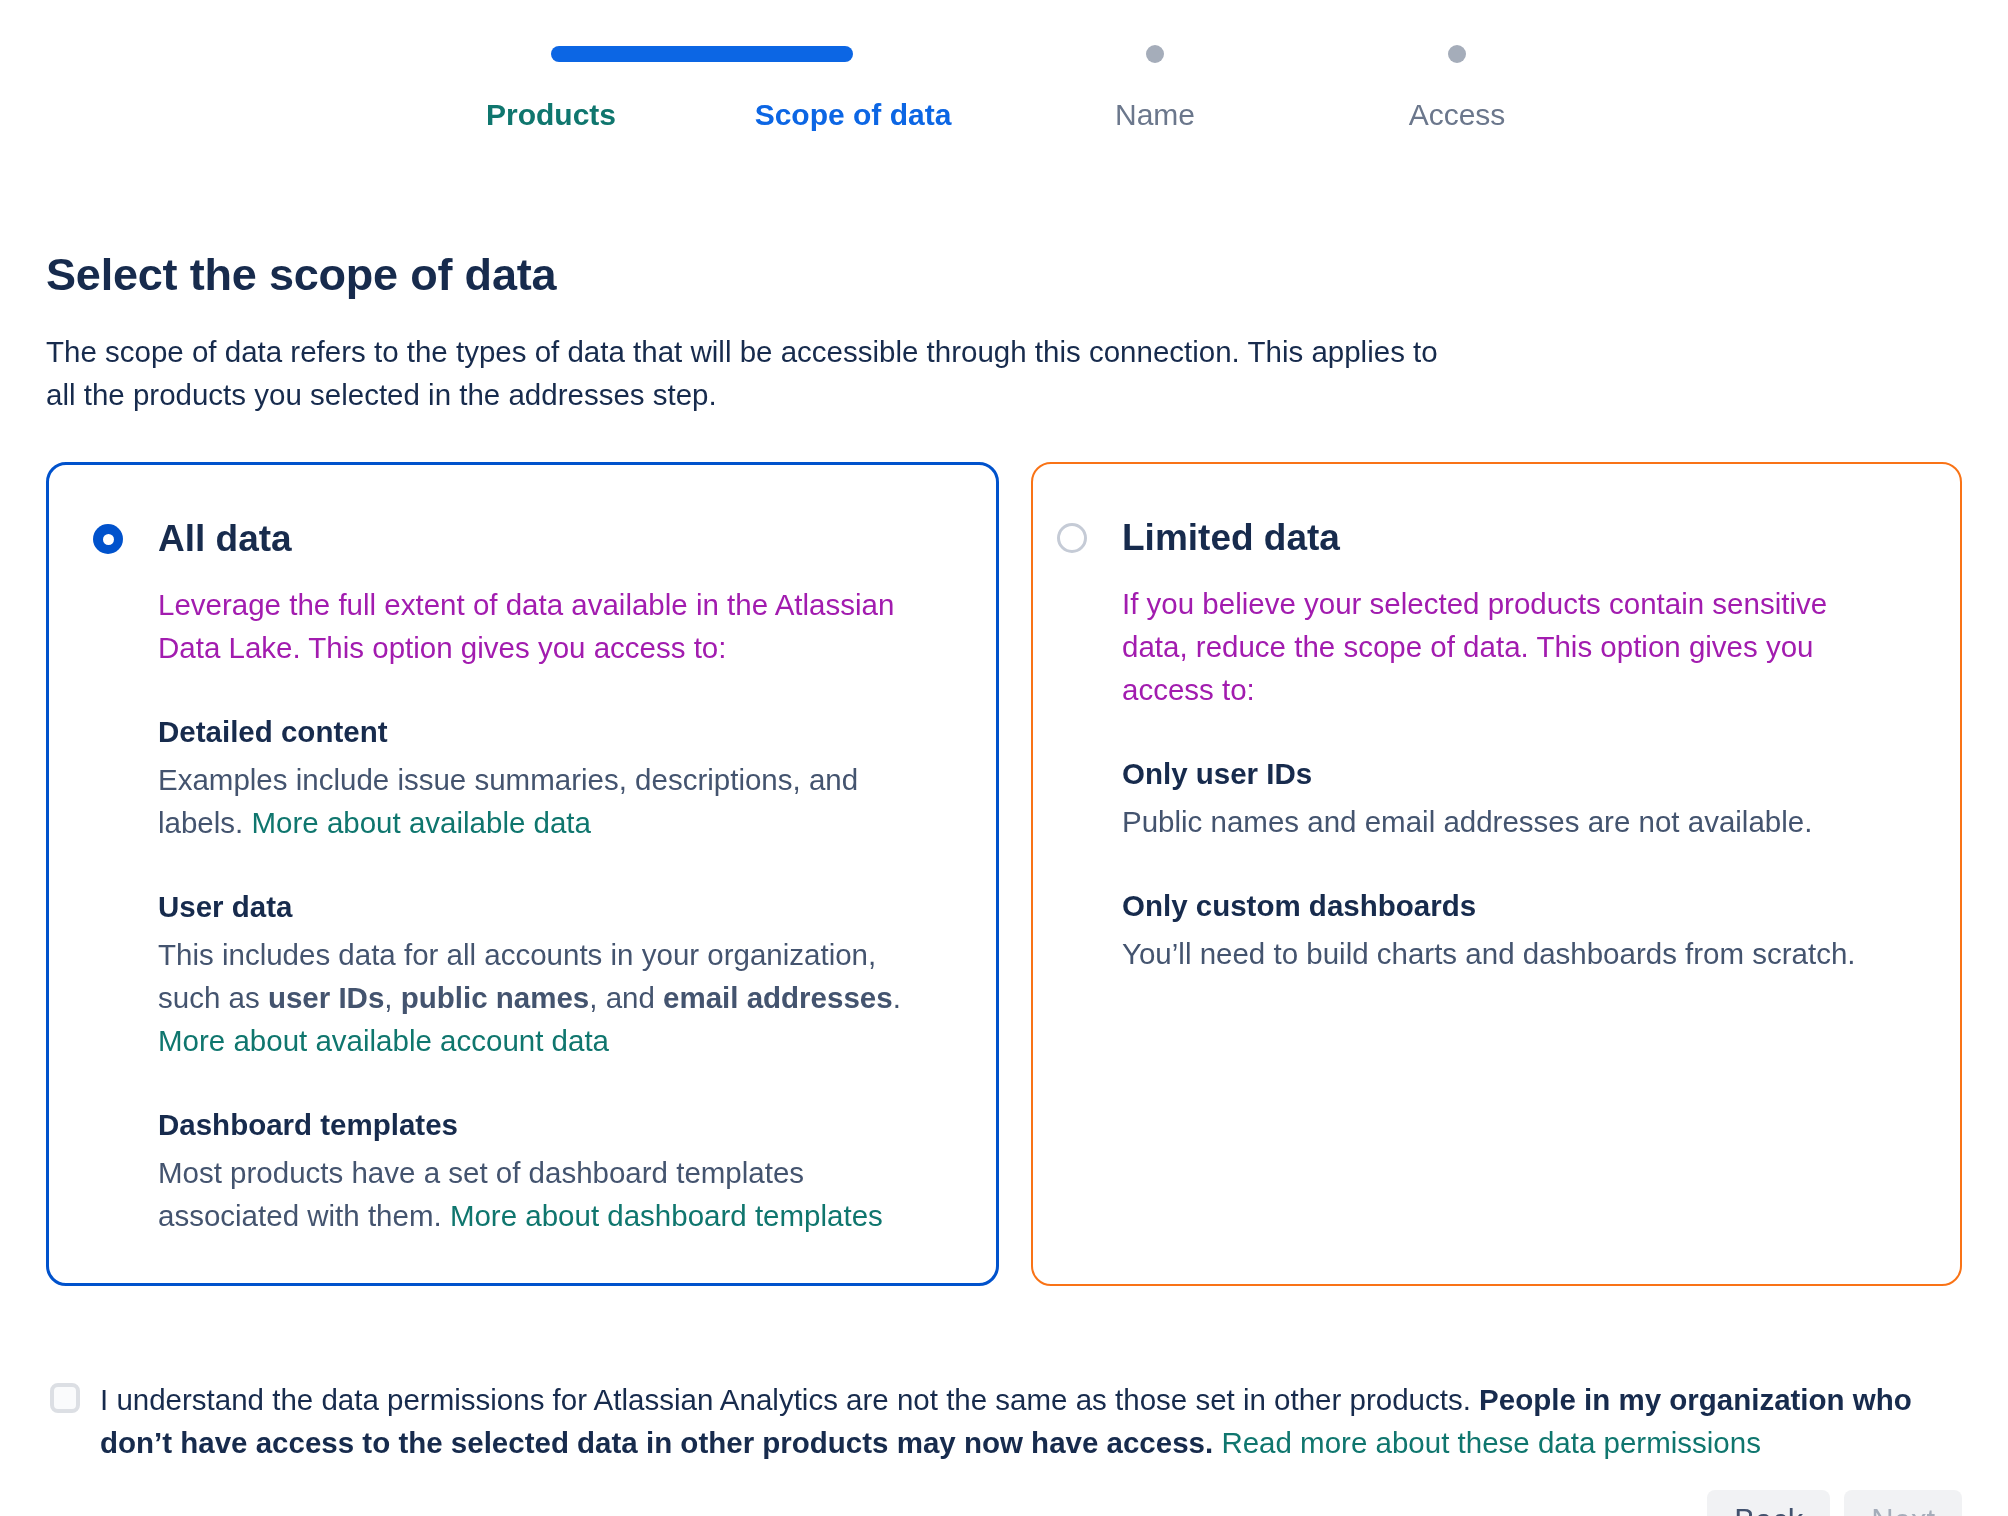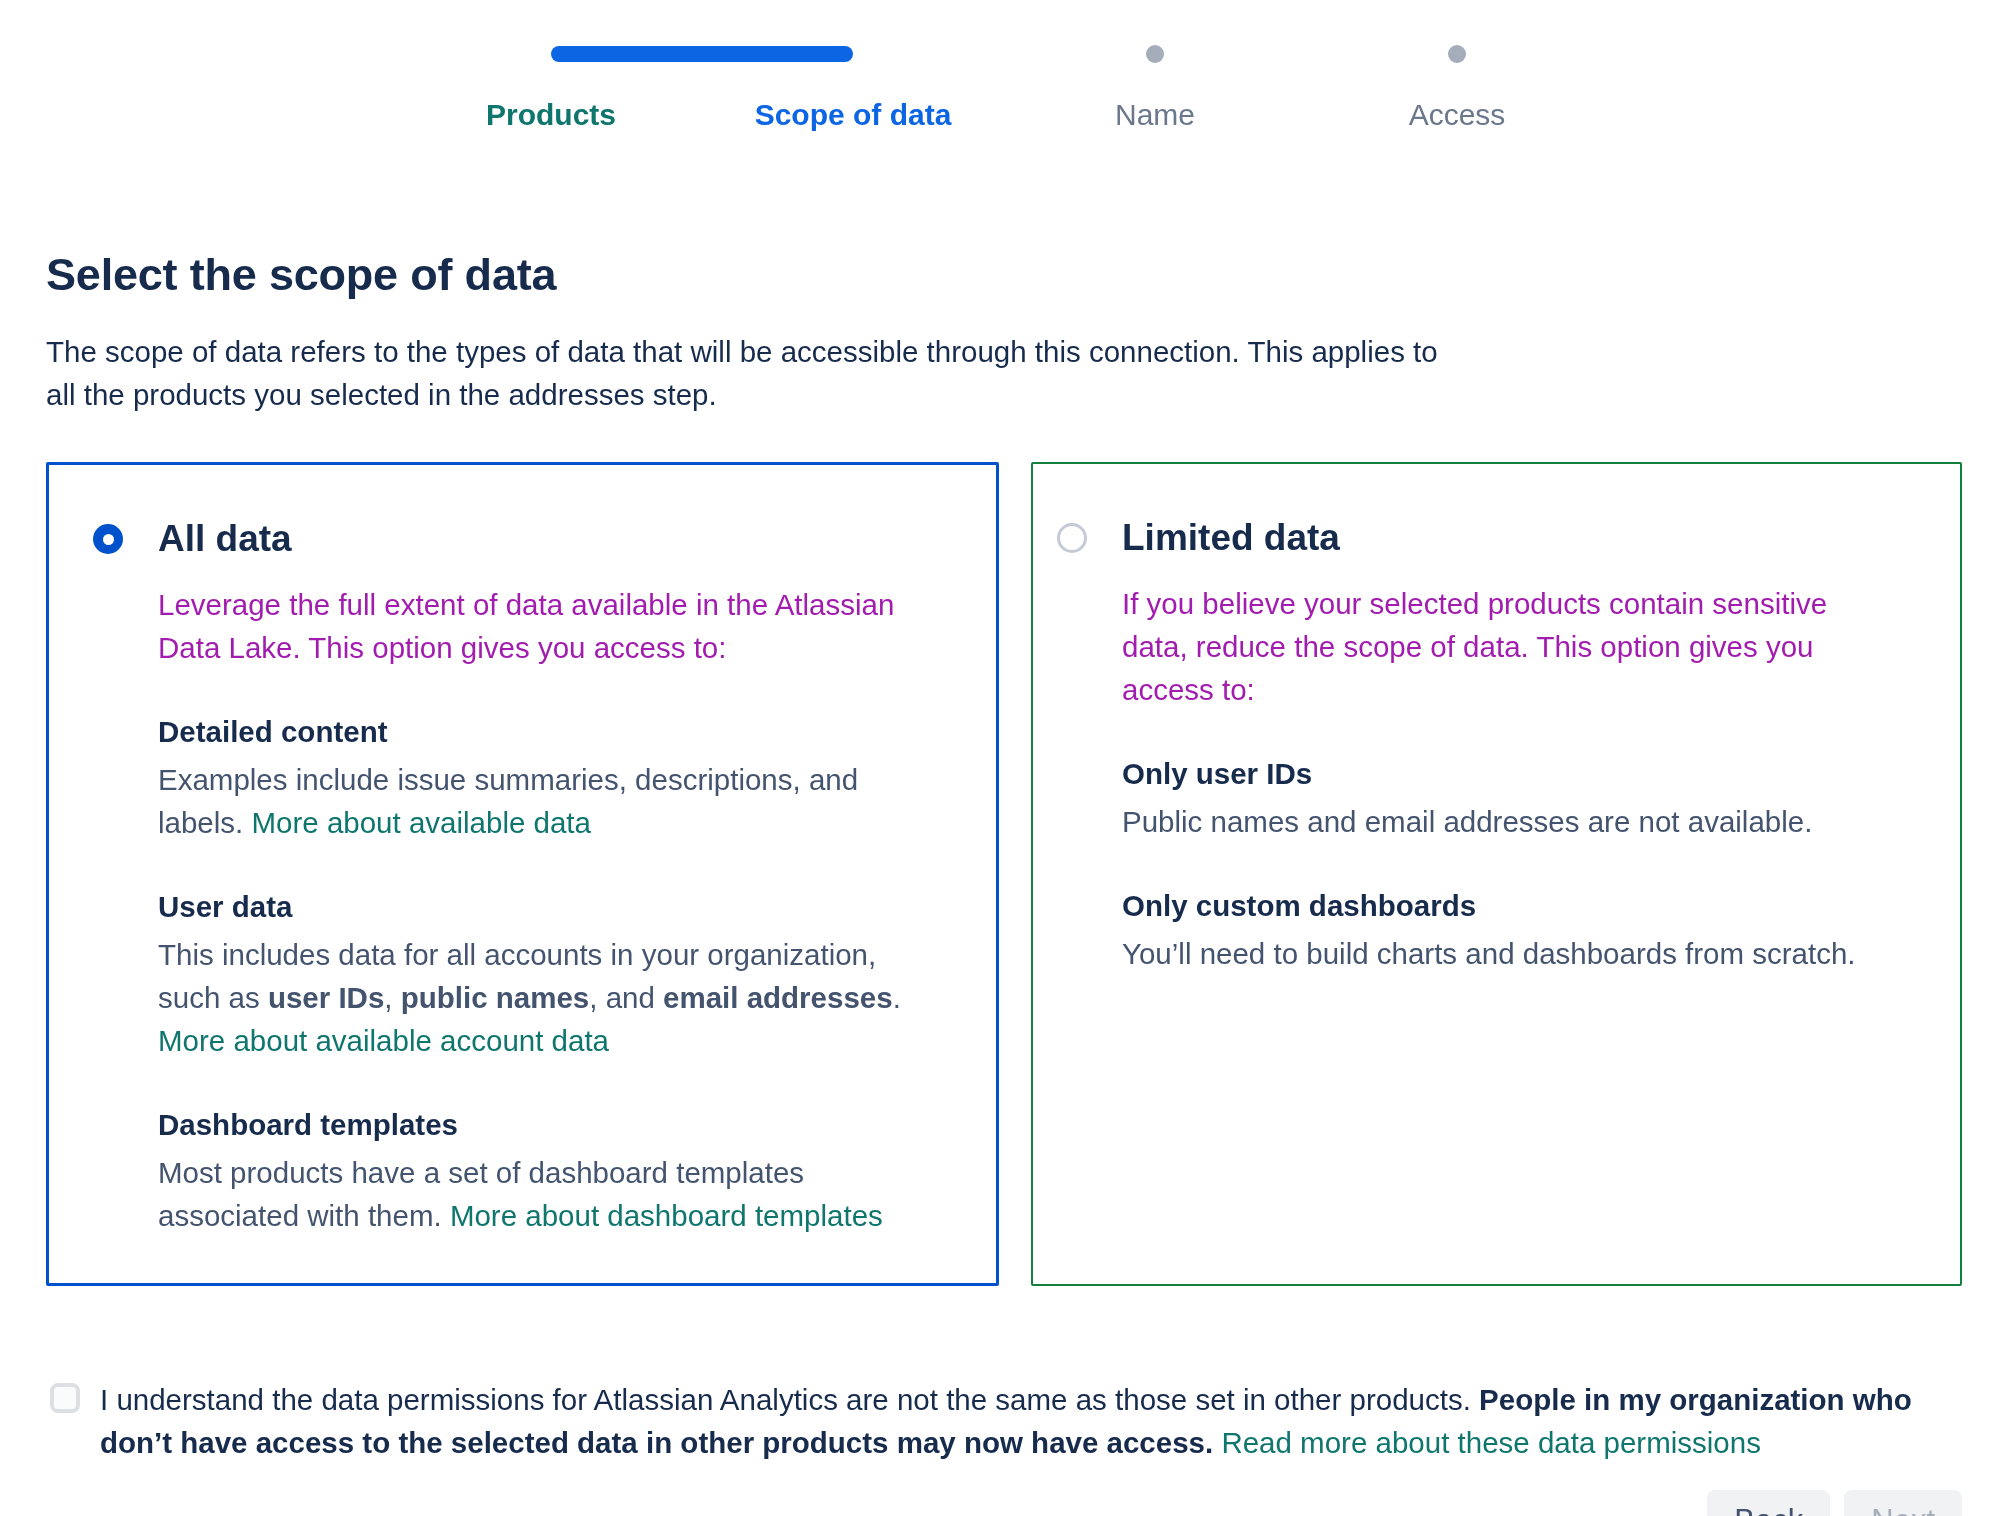--- a/index.html
+++ b/index.html
@@ -35,27 +35,27 @@
     margin: 112px 0 0;
     font-size: 45px; line-height: 58px; font-weight: 600;
     color: #172B4D; letter-spacing: -0.2px;
   }
   .page-desc { margin-top: 26px; font-size: 29.5px; line-height: 43px; color: #172B4D; }
   .page-desc span { display: block; }
 
   
   .cards { display: flex; gap: 32px; margin-top: 46px; }
   .card {
-    flex: 1; min-height: 778px; border-radius: 2px;
+    flex: 1; min-height: 778px; border-radius: 20px;
     padding: 50px 44px 46px;
     display: grid; grid-template-columns: 30px 1fr; column-gap: 35px;
     align-content: start; cursor: pointer; background: #fff;
   }
   .card.selected   { border: 3px solid #0052CC; }
-  .card.unselected { border: 2px solid #15803d; padding-left: 24px; }
+  .card.unselected { border: 2px solid #f97316; padding-left: 24px; }
 
   .radio { width: 30px; height: 30px; border-radius: 50%; align-self: center; position: relative; }
   .radio.checked { background: #0052CC; }
   .radio.checked::after {
     content: ""; position: absolute; left: 50%; top: 50%;
     width: 11px; height: 11px; margin: -5.5px 0 0 -5.5px;
     border-radius: 50%; background: #ffffff;
   }
   .radio.unchecked { background: #ffffff; border: 3px solid #C5CBD6; }
 

